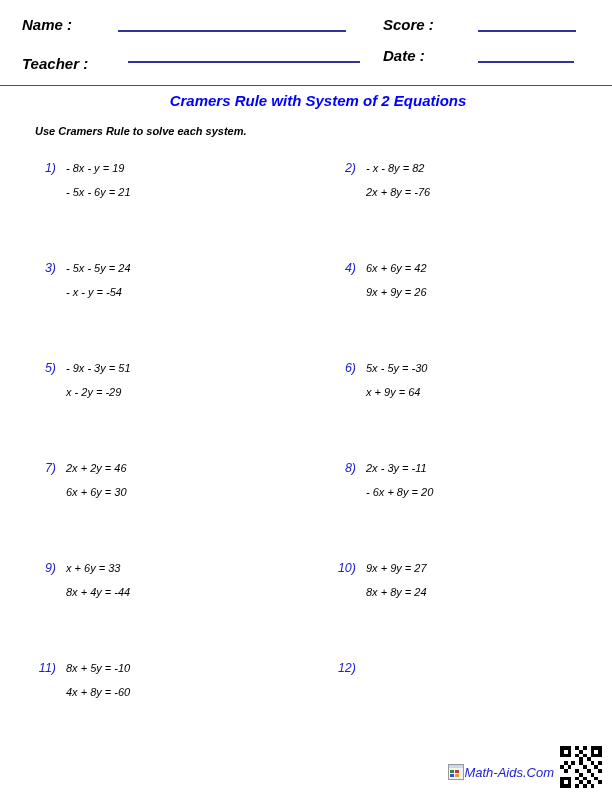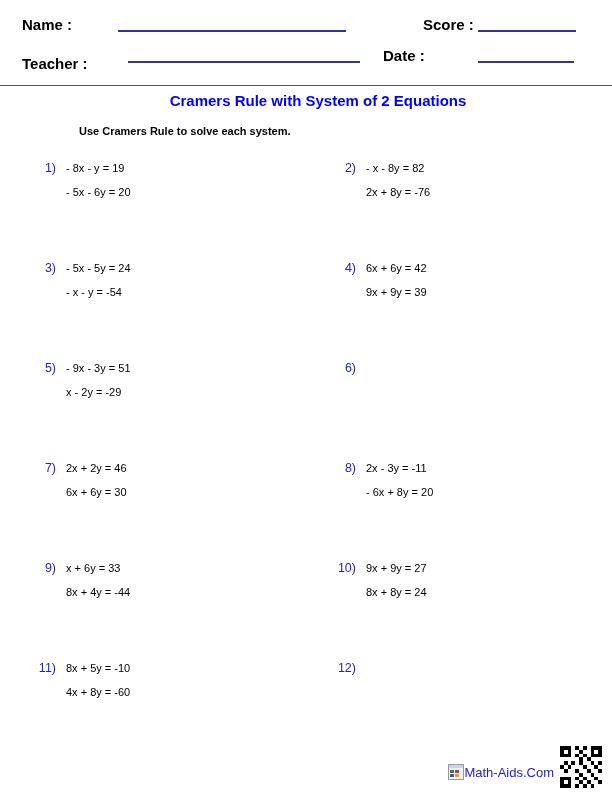--- a/index.html
+++ b/index.html
@@ -2,32 +2,33 @@
 <html><head>
 <meta charset="utf-8">
 <style>
   html,body{margin:0;padding:0;background:#ffffff;}
   .page{
     position:relative;
     width:612px;height:792px;
     background:#ffffff;
     font-family:"Liberation Sans", sans-serif;
     overflow:hidden;
+    font-style:italic;
   }
   .abs{position:absolute;}
   .hdr-label{font-weight:bold;font-size:15px;color:#000;}
   .blank-line{border-bottom:2px solid #333399;height:20px;}
   .divider{position:absolute;left:0;top:85px;width:612px;border-top:1px solid #555;}
   .title{
     position:absolute;left:0;top:92px;width:612px;
     text-align:center;color:#0000ff;font-weight:bold;font-size:15px;padding-left:12px;
   }
   .instruction{
     position:absolute;left:35px;top:125px;
-    font-weight:bold;font-size:11px;color:#000;margin-left:44px;
+    font-weight:bold;font-size:11px;color:#000;
   }
   .problems-grid{
     position:absolute;left:28px;top:156px;width:560px;
     display:grid;
     grid-template-columns:300px 260px;
     grid-auto-rows:100px;
   }
   .problem{display:flex;align-items:flex-start;}
   .pnum{
     display:inline-block;width:28px;text-align:right;
@@ -44,73 +45,77 @@
   .logo-icon{width:16px;height:16px;display:inline-block;}
 </style>
 </head>
 <body>
 
 <div class="page">
 
   <span class="abs hdr-label" style="left:22px;top:16px;">Name :</span>
   <div class="abs blank-line" style="left:118px;top:10px;width:228px;"></div>
 
-  <span class="abs hdr-label" style="left:383px;top:16px;margin-left:40px;">Score :</span>
+  <span class="abs hdr-label" style="left:383px;top:16px;">Score :</span>
   <div class="abs blank-line" style="left:478px;top:10px;width:98px;"></div>
 
   <span class="abs hdr-label" style="left:22px;top:55px;">Teacher :</span>
   <div class="abs blank-line" style="left:128px;top:41px;width:232px;"></div>
 
   <span class="abs hdr-label" style="left:383px;top:47px;">Date :</span>
   <div class="abs blank-line" style="left:478px;top:41px;width:96px;"></div>
 
   <div class="divider"></div>
 
   <div class="title">Cramers Rule with System of 2 Equations</div>
 
   <div class="instruction">Use Cramers Rule to solve each system.</div>
 
   <div class="problems-grid">
       <div class="problem">
         <span class="pnum">1)</span>
         <div class="eqs">
           <div class="eq">- 8x - y = 19</div>
-          <div class="eq">- 5x - 6y = 20</div>
+          <div class="eq">- 5x - 6y = 21</div>
         </div>
       </div>
       <div class="problem">
         <span class="pnum">2)</span>
         <div class="eqs">
           <div class="eq">- x - 8y = 82</div>
           <div class="eq">2x + 8y = -76</div>
         </div>
       </div>
       <div class="problem">
         <span class="pnum">3)</span>
         <div class="eqs">
           <div class="eq">- 5x - 5y = 24</div>
           <div class="eq">- x - y = -54</div>
         </div>
       </div>
       <div class="problem">
         <span class="pnum">4)</span>
         <div class="eqs">
           <div class="eq">6x + 6y = 42</div>
-          <div class="eq">9x + 9y = 39</div>
+          <div class="eq">9x + 9y = 26</div>
         </div>
       </div>
       <div class="problem">
         <span class="pnum">5)</span>
         <div class="eqs">
           <div class="eq">- 9x - 3y = 51</div>
           <div class="eq">x - 2y = -29</div>
         </div>
       </div>
       <div class="problem">
         <span class="pnum">6)</span>
+        <div class="eqs">
+          <div class="eq">5x - 5y = -30</div>
+          <div class="eq">x + 9y = 64</div>
+        </div>
       </div>
       <div class="problem">
         <span class="pnum">7)</span>
         <div class="eqs">
           <div class="eq">2x + 2y = 46</div>
           <div class="eq">6x + 6y = 30</div>
         </div>
       </div>
       <div class="problem">
         <span class="pnum">8)</span>

